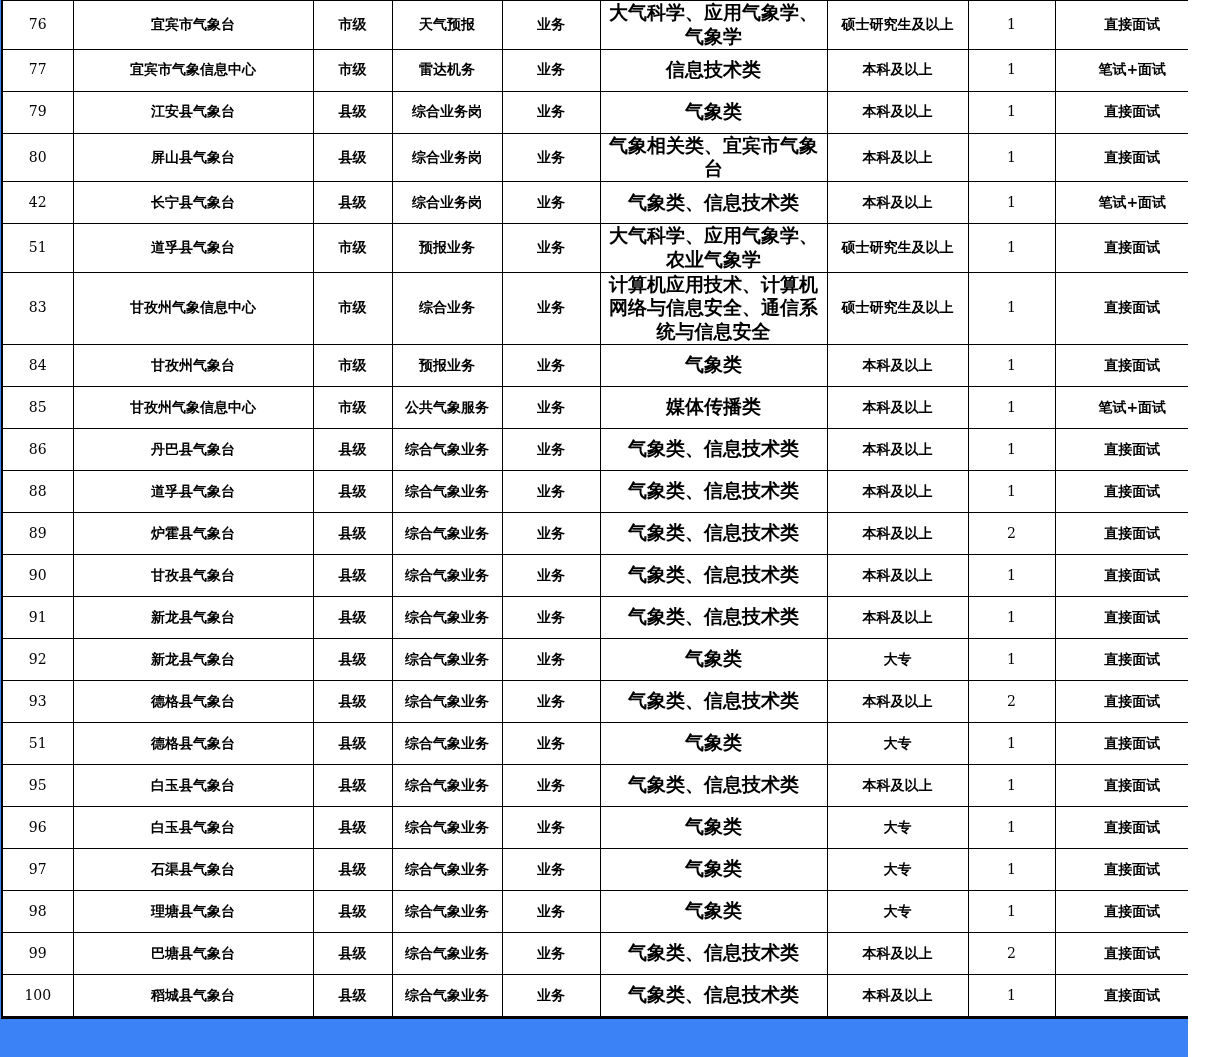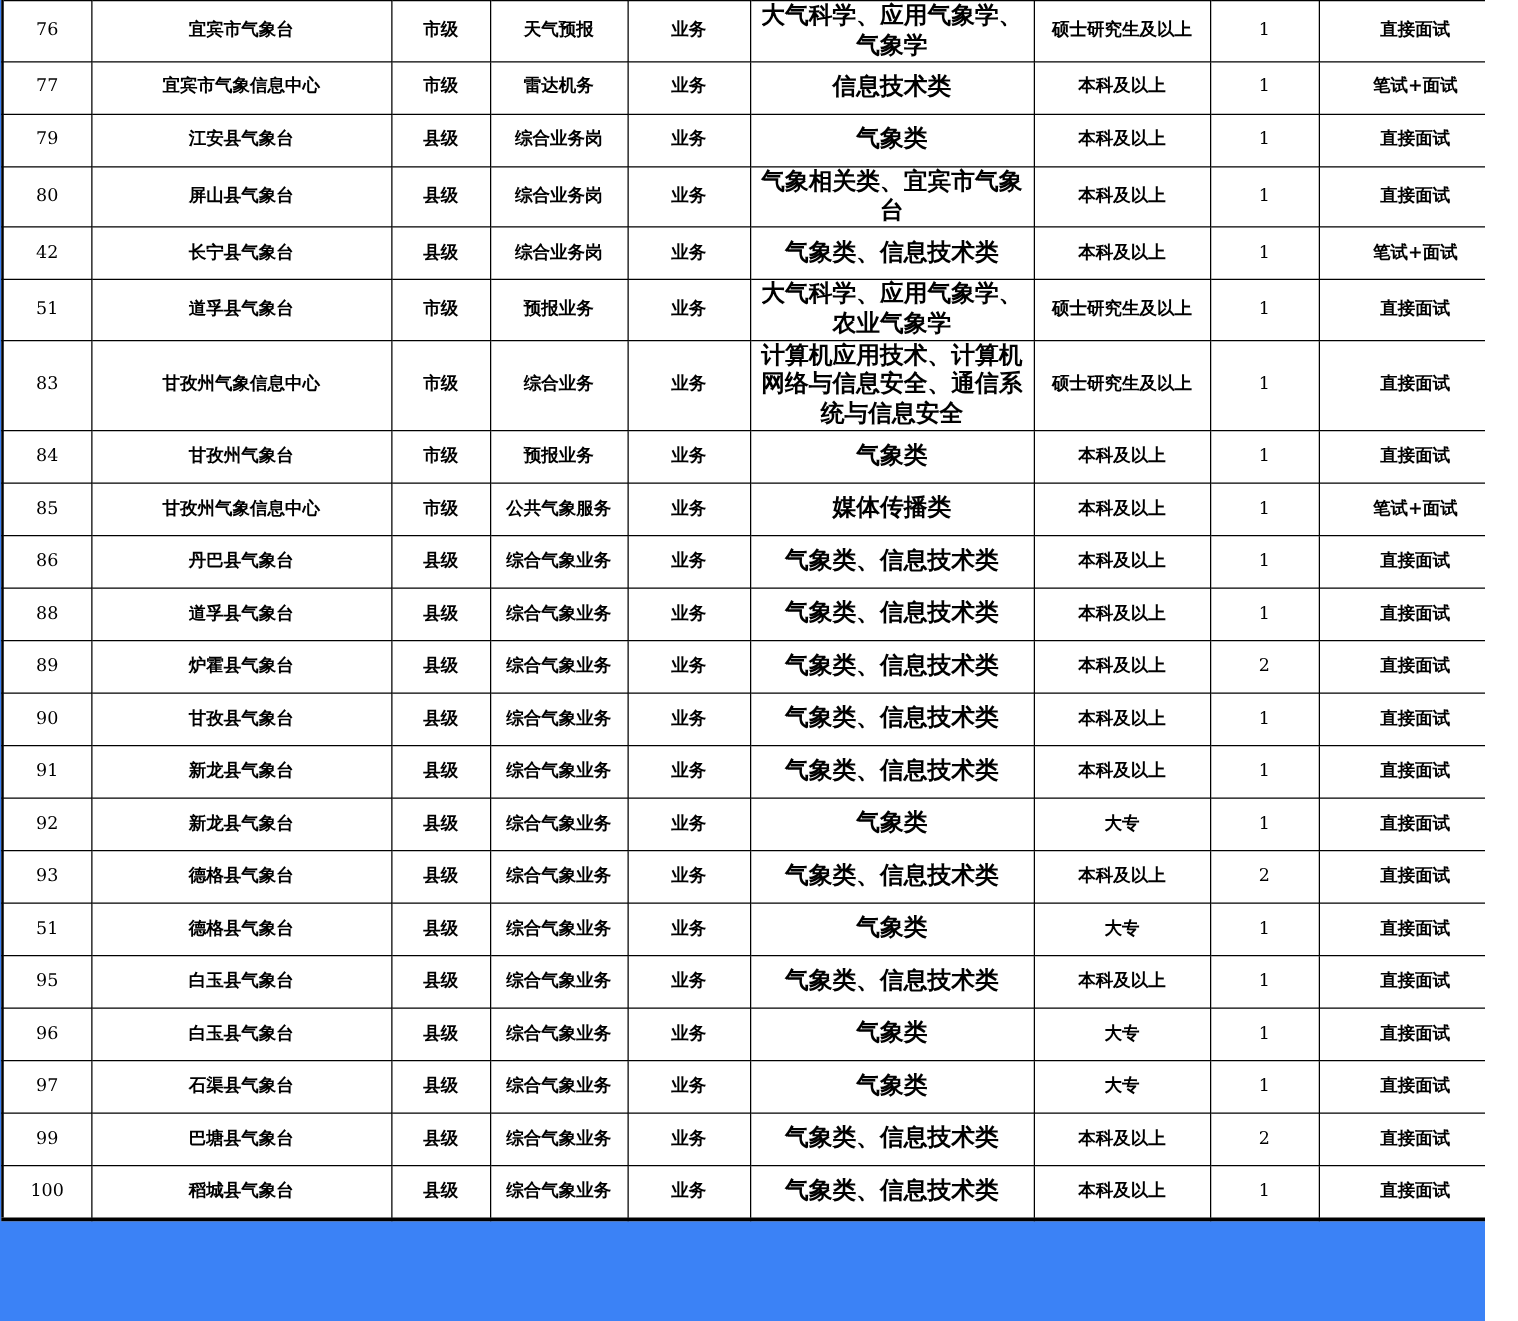--- a/index.html
+++ b/index.html
@@ -285,20 +285,31 @@
           <td>石渠县气象台</td>
           <td>县级</td>
           <td>综合气象业务</td>
           <td>业务</td>
           <td>气象类</td>
           <td>大专</td>
           <td>1</td>
           <td>直接面试</td>
         </tr>
         <tr>
+          <td>98</td>
+          <td>理塘县气象台</td>
+          <td>县级</td>
+          <td>综合气象业务</td>
+          <td>业务</td>
+          <td>气象类</td>
+          <td>大专</td>
+          <td>1</td>
+          <td>直接面试</td>
+        </tr>
+        <tr>
           <td>99</td>
           <td>巴塘县气象台</td>
           <td>县级</td>
           <td>综合气象业务</td>
           <td>业务</td>
           <td>气象类、信息技术类</td>
           <td>本科及以上</td>
           <td>2</td>
           <td>直接面试</td>
         </tr>

